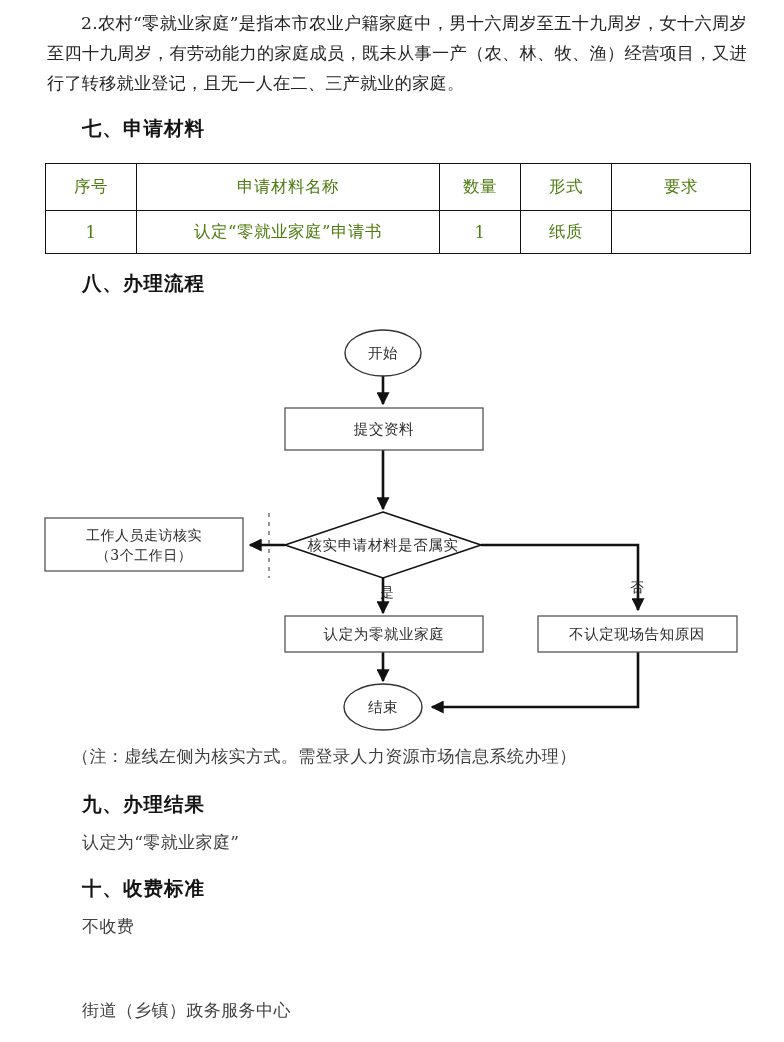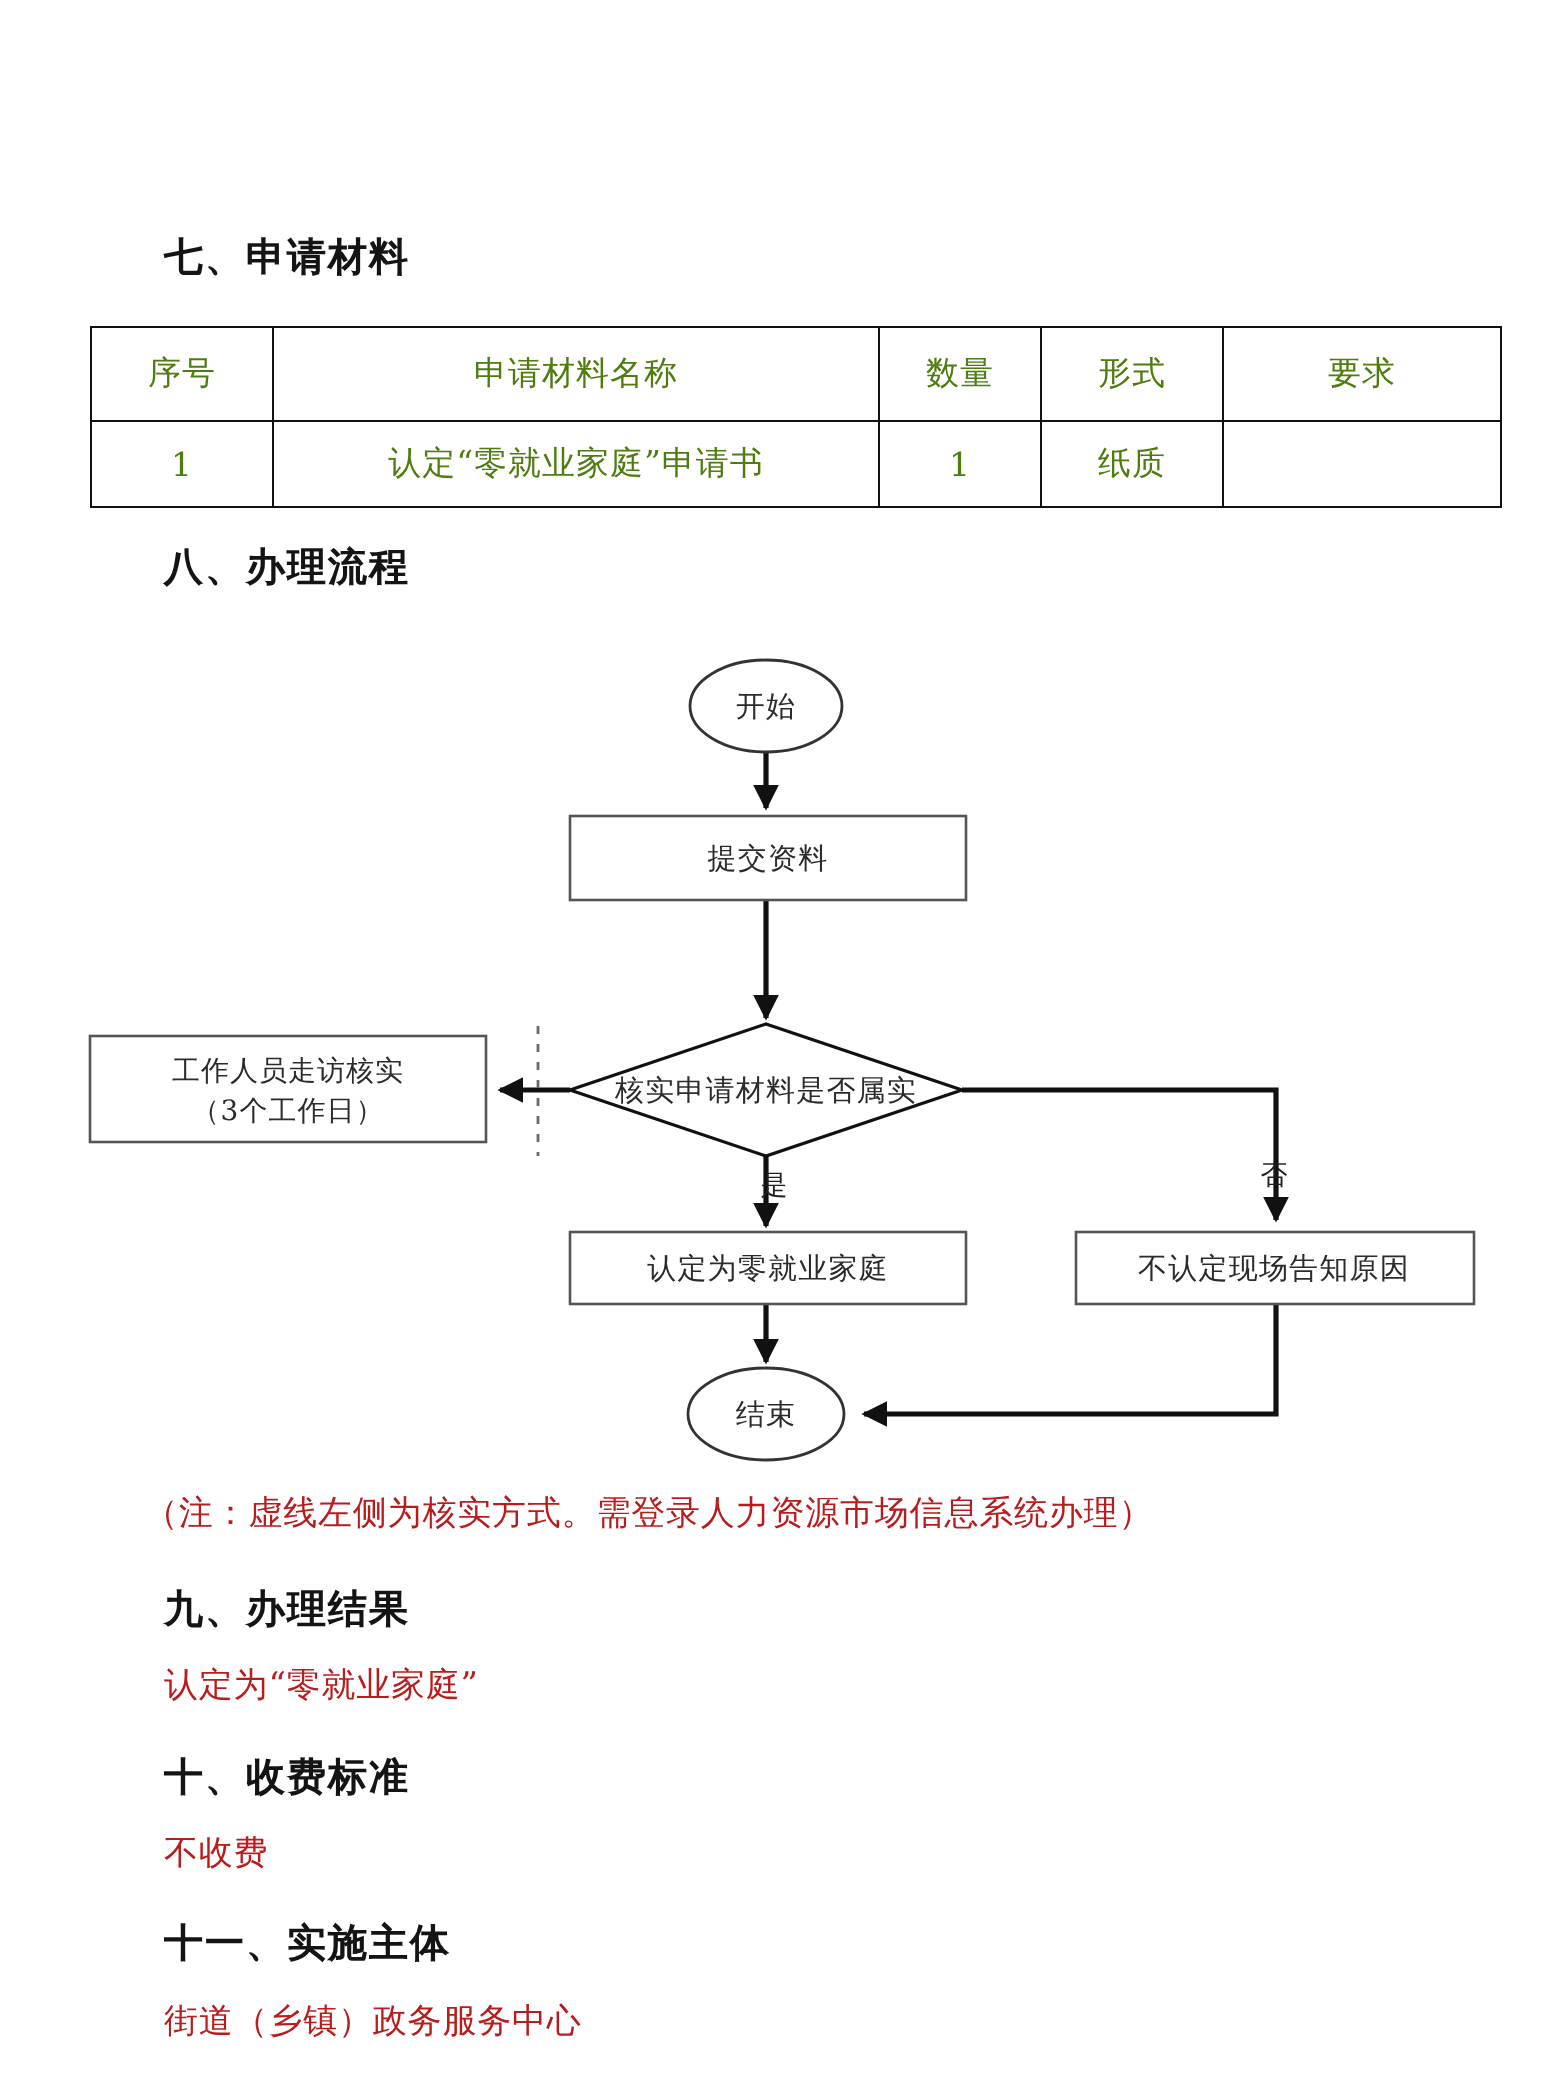--- a/index.html
+++ b/index.html
@@ -38,21 +38,21 @@
     font-size: 19.5px;
     font-weight: bold;
     color: #141414;
     letter-spacing: 1px;
     white-space: nowrap;
   }
   .sub-line {
     position: absolute;
     font-family: "DejaVu Serif", "Liberation Serif", serif;
     font-size: 17px;
-    color: #b91c1c;
+    color: #404040;
     white-space: nowrap;
     letter-spacing: 0.4px;
   }
 
   
   .mat-table {
     position: absolute;
     left: 45px;
     top: 163px;
     width: 700px;
@@ -134,20 +134,21 @@
     stroke-width: 1.4;
     stroke-dasharray: 4 5;
     fill: none;
   }
 </style>
 </head>
 <body>
 
 <div class="page">
 
+  <div class="body-par" style="left:47px; top:8px; width:700px; text-indent:34px;">2.农村“零就业家庭”是指本市农业户籍家庭中，男十六周岁至五十九周岁，女十六周岁至四十九周岁，有劳动能力的家庭成员，既未从事一产（农、林、牧、渔）经营项目，又进行了转移就业登记，且无一人在二、三产就业的家庭。</div>
 
   <div class="heading" style="left:82px; top:115px;">七、申请材料</div>
 
   <table class="mat-table">
     <thead>
       <tr>
         <td class="col-seq">序号</td>
         <td class="col-name">申请材料名称</td>
         <td class="col-qty">数量</td>
         <td class="col-form">形式</td>
@@ -226,16 +227,15 @@
   </div>
 
   <div class="sub-line" style="left:72px; top:745px;">（注：虚线左侧为核实方式。需登录人力资源市场信息系统办理）</div>
 
   <div class="heading" style="left:82px; top:791px;">九、办理结果</div>
   <div class="sub-line" style="left:82px; top:831px;text-align:right;">认定为“零就业家庭”</div>
 
   <div class="heading" style="left:82px; top:875px;">十、收费标准</div>
   <div class="sub-line" style="left:82px; top:915px;">不收费</div>
 
-  <div class="heading" style="left:82px; top:958px;">十一、实施主体</div>
   <div class="sub-line" style="left:82px; top:999px;">街道（乡镇）政务服务中心</div>
 
 </div>
 
 </body></html>

